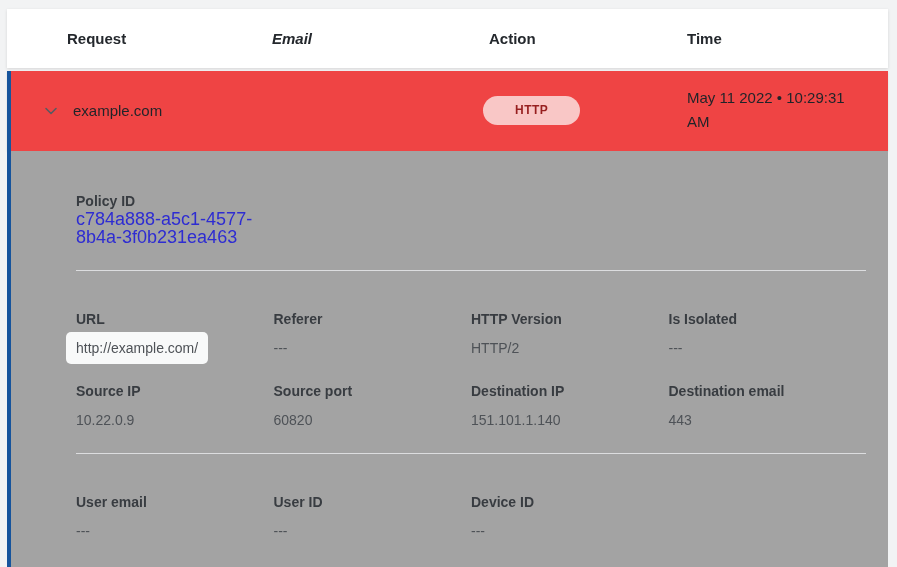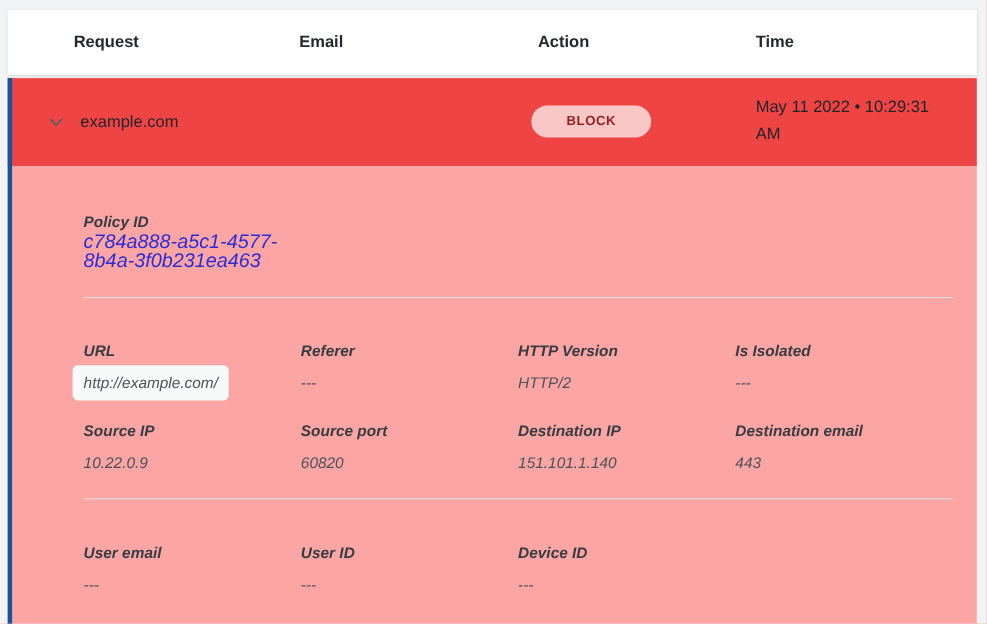--- a/index.html
+++ b/index.html
@@ -17,21 +17,21 @@
     position:absolute; left:7px; top:9px; right:9px; height:59px;
     background:#ffffff;
     box-shadow:0 1px 3px rgba(0,0,0,0.12);
   }
   .header-card .col {
     position:absolute; top:0; height:55px; line-height:59px;
     font-size:15px; font-weight:700; color:#24282d;
     white-space:nowrap;
   }
   .col-request { left:60px; }
-  .col-email   { left:265px; }
+  .col-email   { left:265px;font-style:italic; }
   .col-action  { left:482px; }
   .col-time    { left:680px; }
 
   
   .row-card {
     position:absolute; left:7px; top:71px; right:9px; height:80px;
     background:#ef4444;
     box-shadow:0 1px 2px rgba(0,0,0,0.10);
     cursor:pointer;
   }
@@ -57,23 +57,22 @@
 
   
   .blue-bar {
     position:absolute; left:7px; top:71px; bottom:0; width:4px;
     background:#16549c; z-index:5;
   }
 
   
   .detail-panel {
     position:absolute; left:7px; right:9px; top:151px; bottom:0;
-    background:#fca5a5;
+    background:#a3a3a3;
     padding:42px 22px 12px 69px;
-    font-style:italic;
   }
   .field-label {
     font-size:14px; font-weight:700; color:#383c41; line-height:17px;
   }
   .field-value {
     font-size:14px; color:#4e5257; line-height:18px; margin-top:11px;
   }
   .value-hl {
     display:inline-block;
     background:#f8f9f9;
@@ -107,21 +106,21 @@
   <span class="col col-time">Time</span>
 </div>
 
 <div class="row-card">
   <span class="chevron">
     <svg width="16" height="16" viewBox="0 0 16 16">
       <polyline points="3,5.5 8,10.5 13,5.5" fill="none" stroke="#575b61" stroke-width="1.6" stroke-linecap="round" stroke-linejoin="round"></polyline>
     </svg>
   </span>
   <span class="request-value">example.com</span>
-  <span class="badge">BLOCK</span>
+  <span class="badge">HTTP</span>
   <div class="time-value">May 11 2022 • 10:29:31 AM</div>
 </div>
 
 <div class="blue-bar"></div>
 
 <div class="detail-panel">
 
   <div class="field">
     <div class="field-label">Policy ID</div>
     <a class="policy-link">c784a888-a5c1-4577-8b4a-3f0b231ea463</a>

